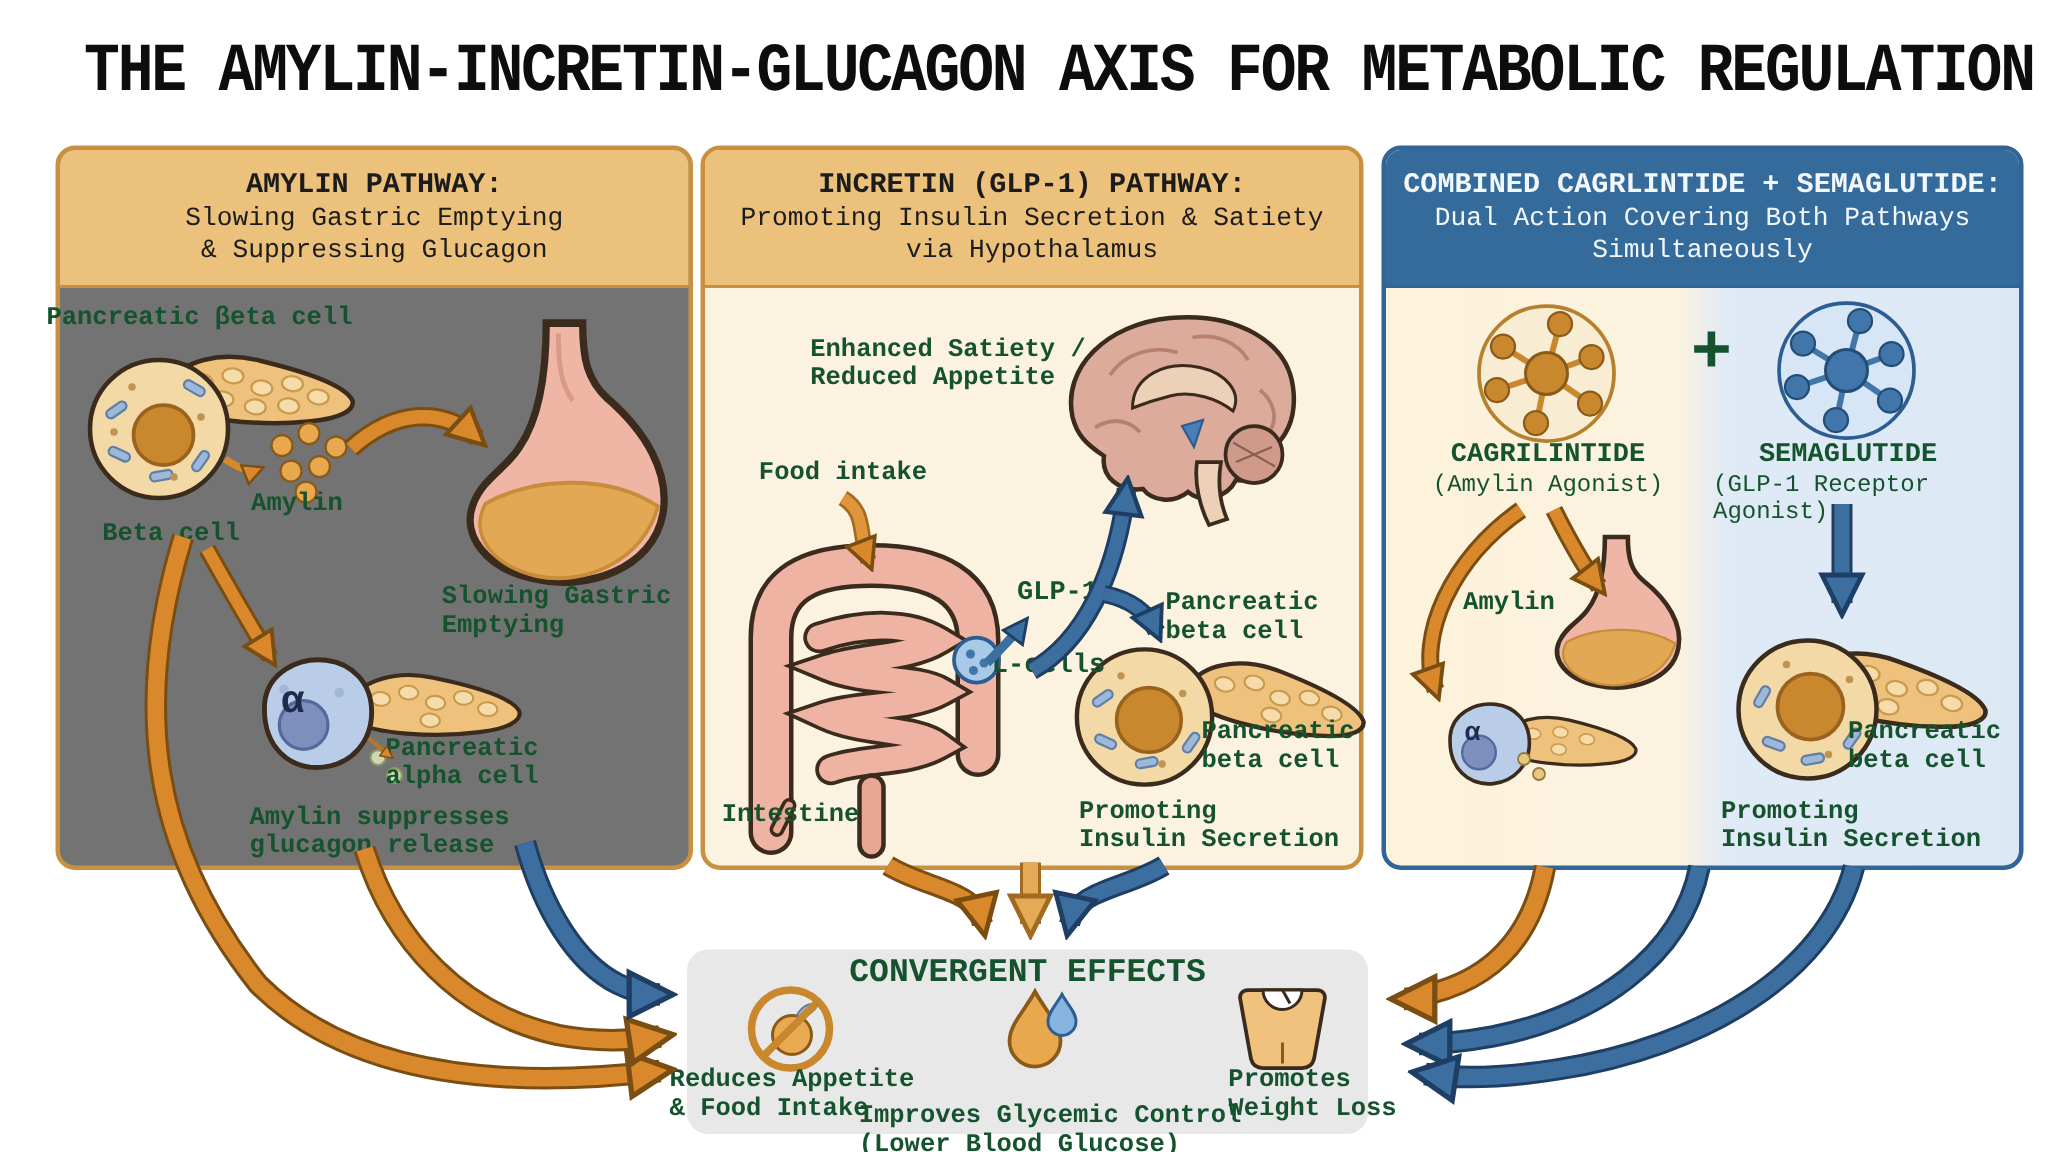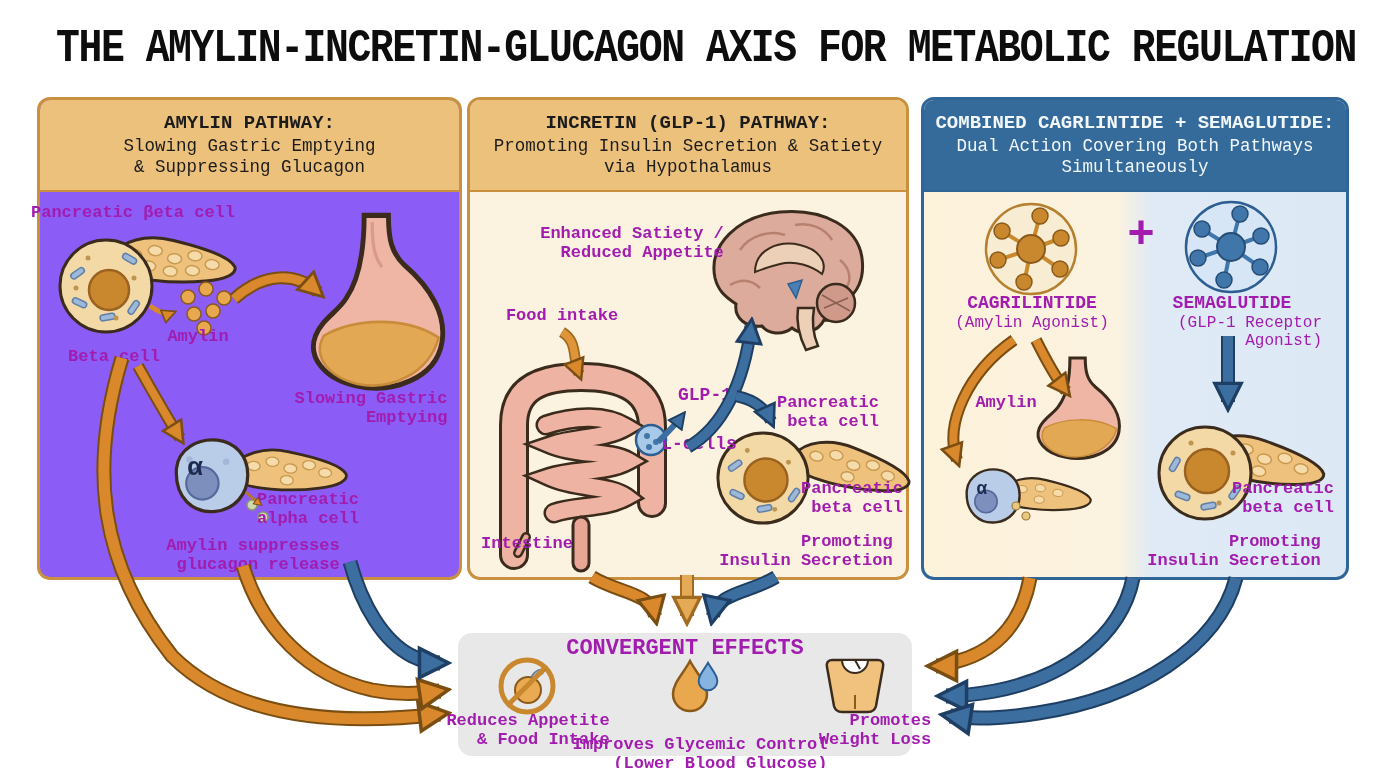--- a/index.html
+++ b/index.html
@@ -2,33 +2,33 @@
 <html><head>
 <meta charset="utf-8">
 <style>
   html,body{margin:0;padding:0;background:#fff;}
   #canvas{position:relative;width:1376px;height:768px;background:#ffffff;overflow:hidden;
           font-family:Liberation Mono, monospace;color:#1c1c1c;padding-left:36px;}
   #main-title{position:absolute;top:26px;left:0;width:100%;text-align:center;
     font-size:41px;font-weight:bold;letter-spacing:-1.5px;color:#0d0d0d;
     transform:scale(0.97,1.12);transform-origin:center;}
   .panel{position:absolute;border-radius:13px;box-sizing:border-box;}
-  #panel-amylin{left:37px;top:97px;width:425px;height:483px;background:#8b5cf6;border:3px solid #c9913f;}
+  #panel-amylin{left:37px;top:97px;width:425px;height:483px;background:#737373;border:3px solid #c9913f;}
   #panel-incretin{left:467px;top:97px;width:442px;height:483px;background:#fcf2e0;border:3px solid #c9913f;}
   #panel-combined{left:921px;top:97px;width:428px;height:483px;
     background:linear-gradient(90deg,#fdf2da 0%,#fbf2e0 46%,#dfeaf6 54%,#dce9f5 100%);
     border:3px solid #2f6597;}
   .panel-header{position:absolute;top:0;left:0;right:0;height:90px;border-radius:10px 10px 0 0;
     display:flex;flex-direction:column;justify-content:center;text-align:center;gap:1px;}
   .panel-tan .panel-header{background:#ecc17c;border-bottom:2px solid #c9913f;color:#1c1c1c;}
   .panel-blue .panel-header{background:#356b9b;border-bottom:2px solid #2f6597;color:#f2f7fc;}
   .ph-title{font-size:19px;font-weight:bold;line-height:1.2;}
   .ph-sub{font-size:17.5px;line-height:1.22;white-space:pre-line;}
   .lbl{position:absolute;transform:translateX(-50%);font-weight:bold;font-size:17px;
-    line-height:1.13;text-align:right;white-space:pre-line;color:#a21caf;}
+    line-height:1.13;text-align:left;white-space:pre-line;color:#14532d;}
   .fs18{font-size:18px;}
   .fs16n{font-size:16px;font-weight:normal;}
   .plus{font-size:46px;font-weight:bold;line-height:1;}
   #effects-box{position:absolute;left:458px;top:633px;width:454px;height:123px;
     background:#e8e8e9;border-radius:14px;}
   #conv-title{font-size:22px;}
   svg.layer{position:absolute;left:0;top:0;width:1376px;height:768px;pointer-events:none;}
 </style>
 </head>
 <body>

